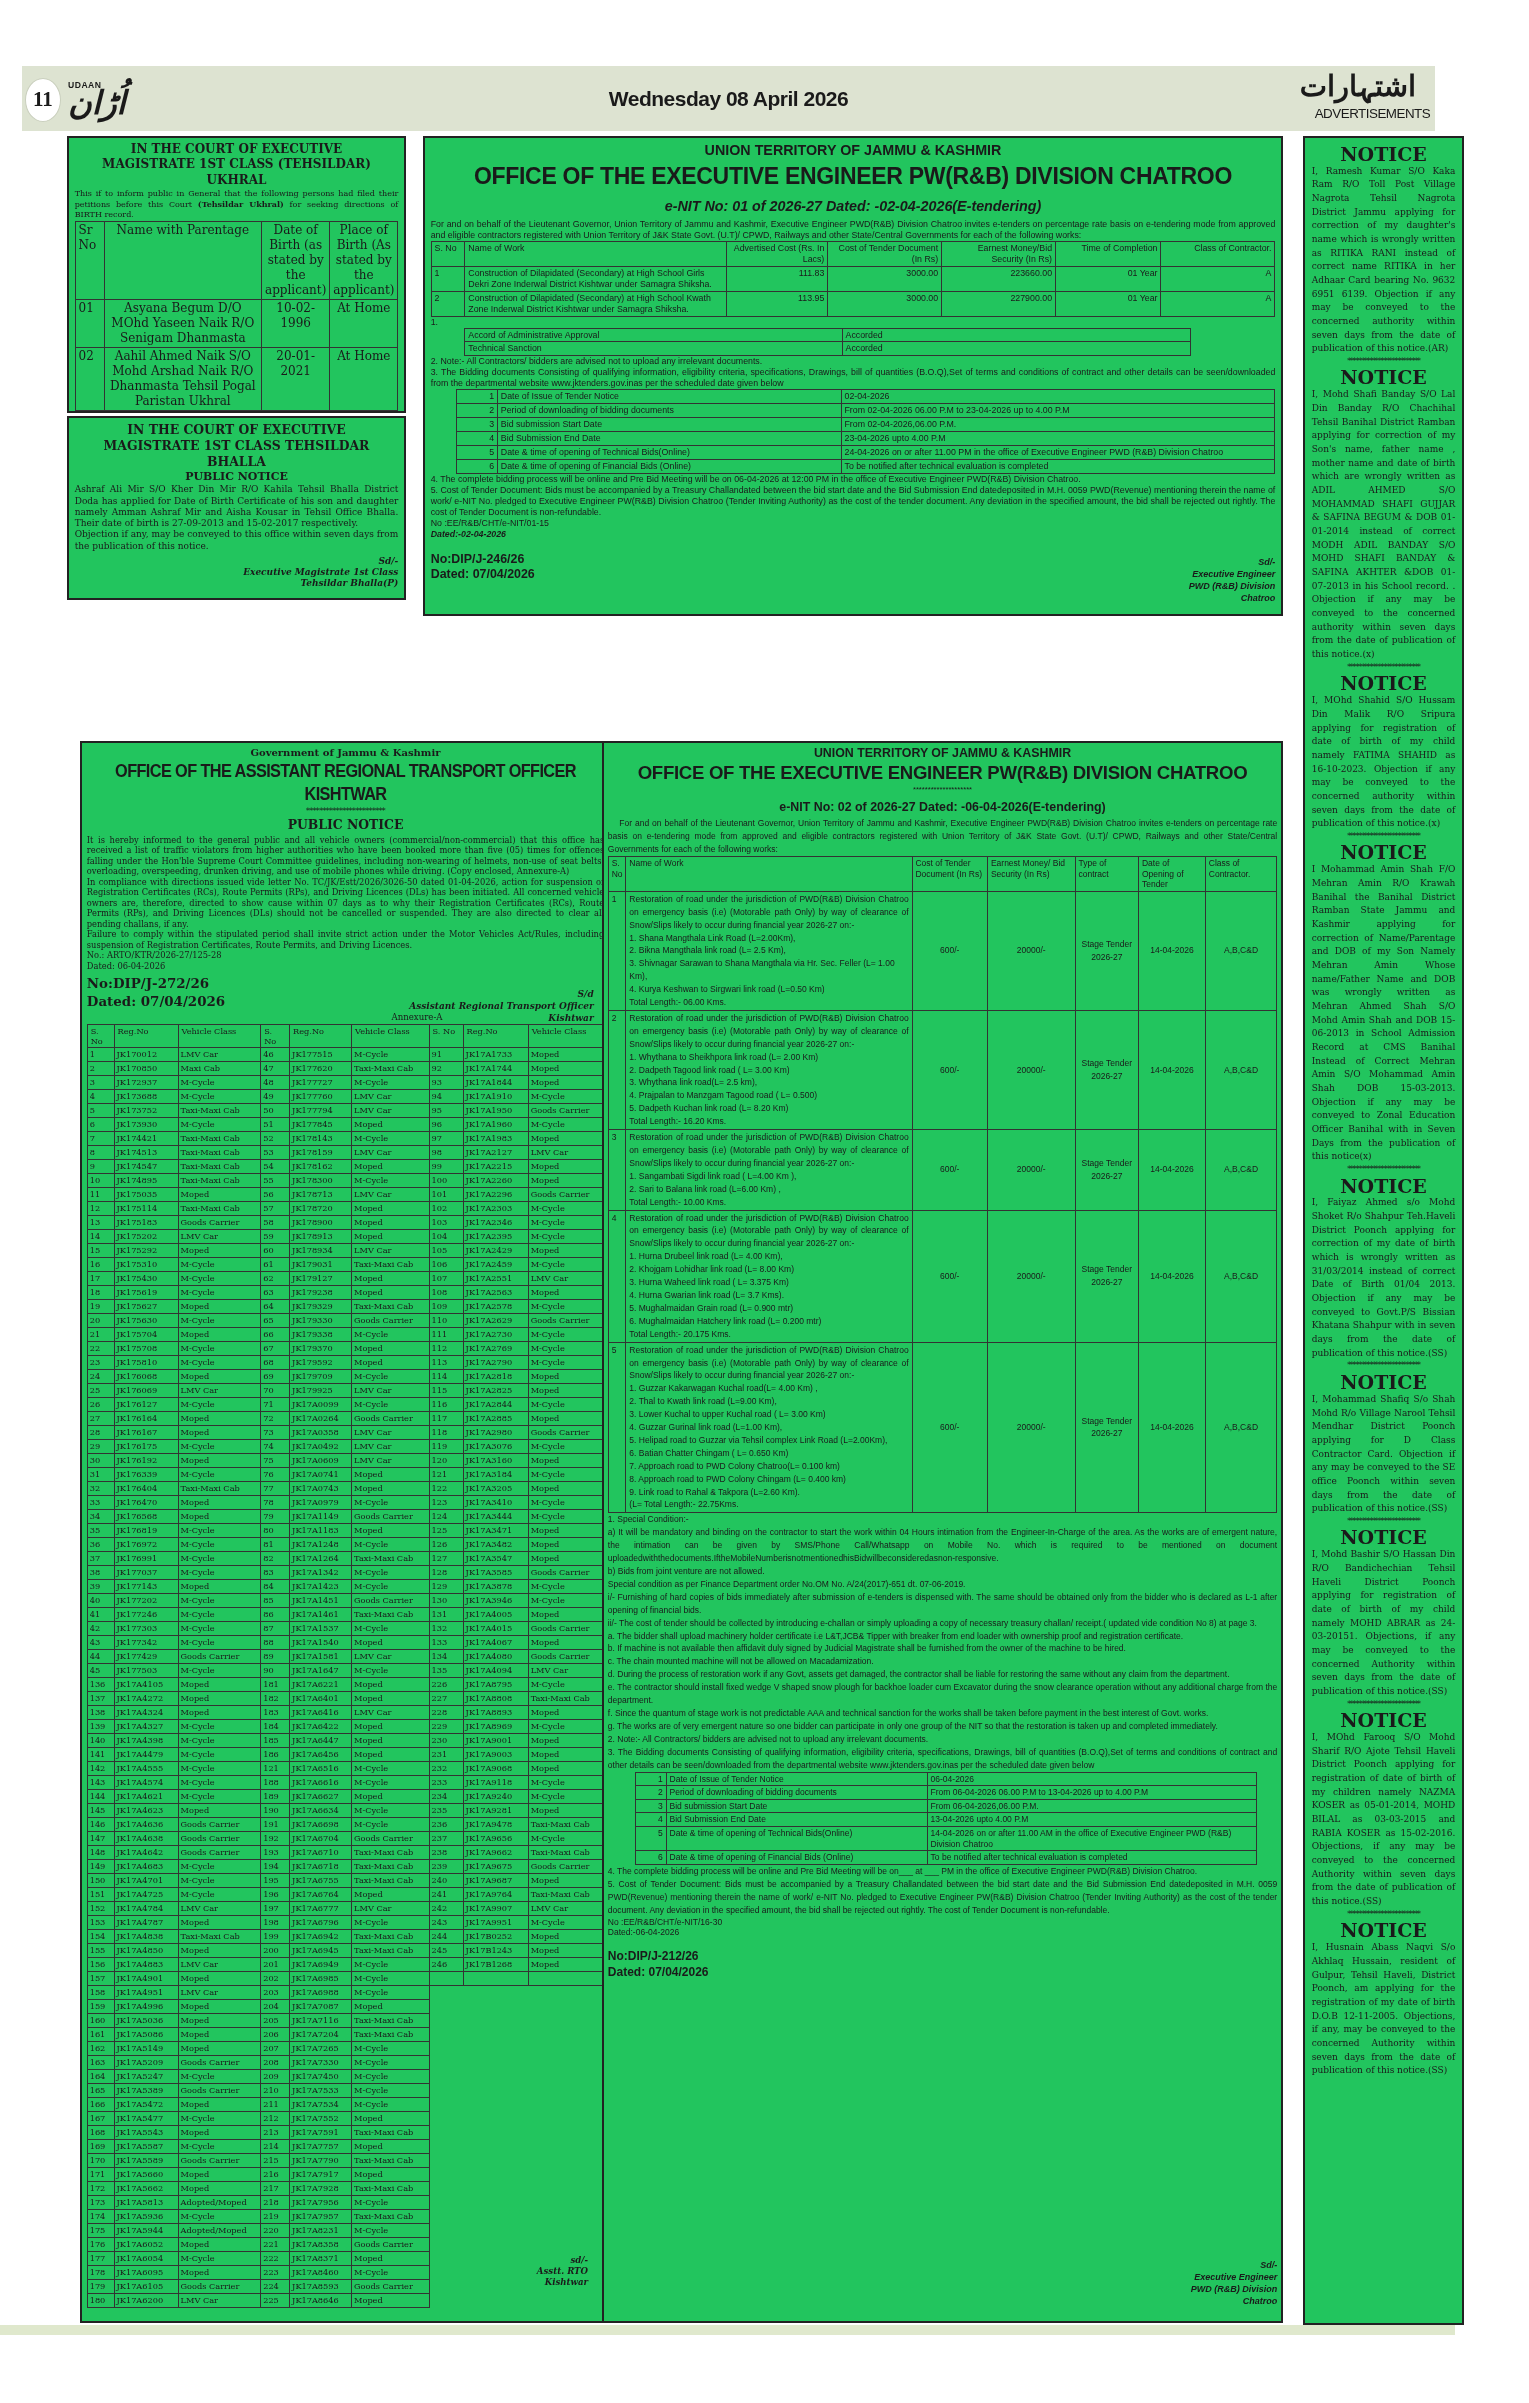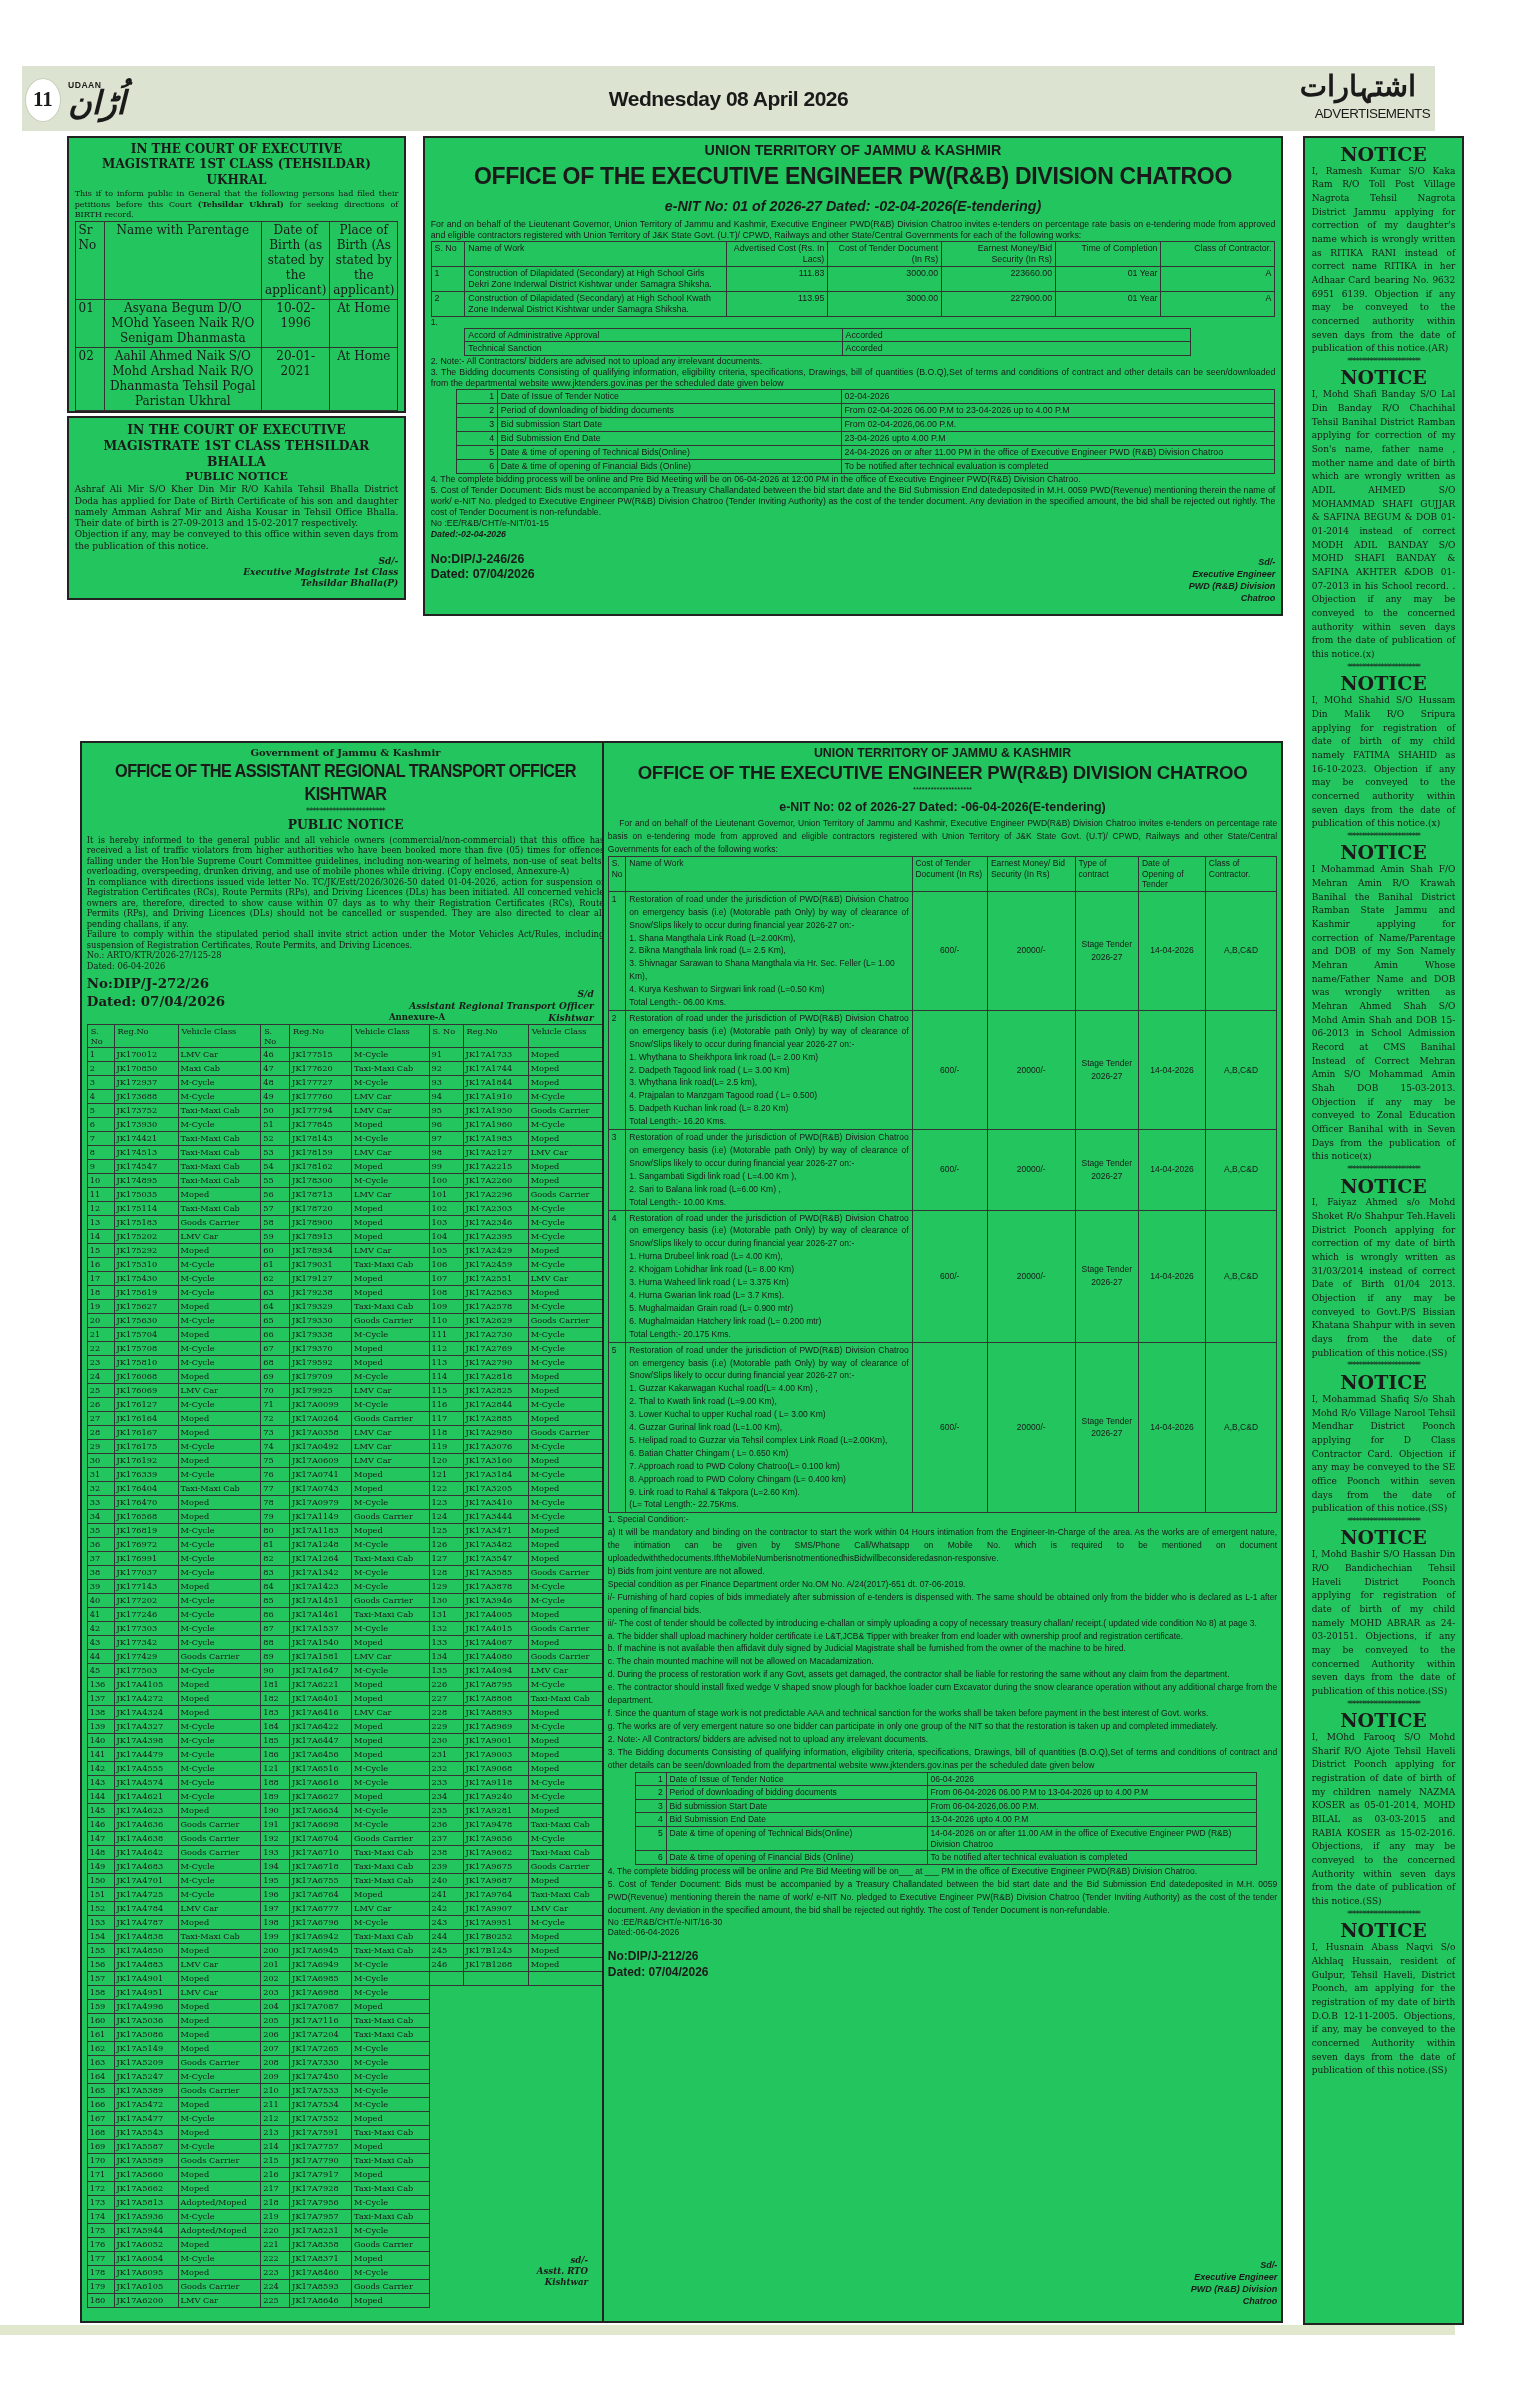--- a/index.html
+++ b/index.html
@@ -55,21 +55,21 @@
 
   
   #rto { left: 80px; top: 741px; width: 531px; height: 1582px; font-size: 8.2px; padding: 3.8px 4.8px; }
   #rto .gov { text-align:center; font-weight: bold; font-size: 10px; }
   #rto .off { text-align:center; font-weight: bold; font-size: 16.3px; font-family: "Liberation Sans", sans-serif; letter-spacing: -0.6px; transform: scaleY(1.15); margin: 2.9px 0; }
   #rto .stars { text-align:center; font-size: 7.6px; letter-spacing: -0.5px; }
   #rto .pn { text-align:center; font-weight: bold; font-size: 12.4px; margin: 1.9px 0; }
   #rto p { font-size: 8.3px; line-height: 1.27; }
   #rto .dip { font-size: 13.4px; font-weight: bold; line-height: 1.3; margin-top: 3.8px; }
   #rto .sigblock { position: absolute; right: 15.3px; top: 245px; text-align: right; font-weight: bold; font-style: italic; font-size: 9px; line-height: 1.35; }
-  #rto .annex { text-align: center; font-weight: bold; font-size: 8.6px; margin: 1.9px 0 1px; padding-left: 143px; }
+  #rto .annex { text-align: center; font-weight: normal; font-size: 8.6px; margin: 1.9px 0 1px; padding-left: 143px; }
   #rto table.ann { font-size: 8.2px; table-layout: fixed; }
   #rto table.ann td { padding: 0 1.9px; height: 14px; line-height: 12.4px; white-space: nowrap; overflow: hidden; }
   #rto table.ann td.blank { border: none; }
   #rto .rsig { position: absolute; right: 21px; bottom: 32.5px; text-align: right; font-weight: bold; font-style: italic; font-size: 8.6px; line-height: 1.3; }
 
   
   #t2 { left: 602px; top: 741px; width: 681px; height: 1582px; font-family: "Liberation Sans Narrow", "Liberation Sans", sans-serif; font-size: 8.5px; padding: 2.9px 3.8px; }
   #t2 .ut { font-size: 12.4px; text-align:center; font-weight: bold; }
   #t2 .off { font-size: 18.6px; text-align:center; font-weight: bold; letter-spacing: -0.3px; }
   #t2 .stars { text-align:center; font-size: 7.6px; }

